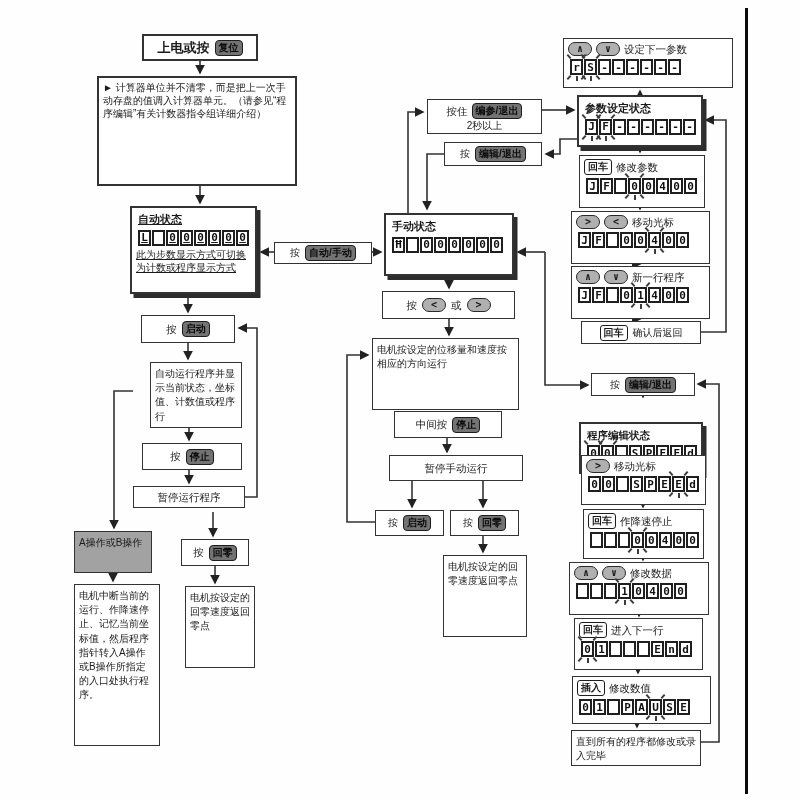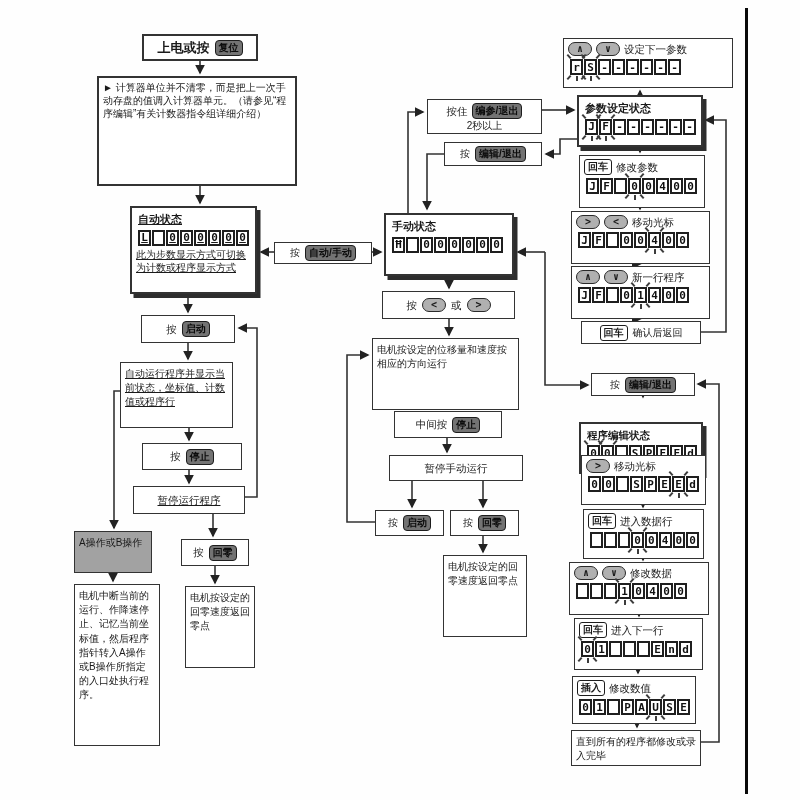--- a/index.html
+++ b/index.html
@@ -116,30 +116,30 @@
         <span class="cell">0</span>
       </div>
     <div class="small">此为步数显示方式可切换为计数或程序显示方式</div>
   </div>
 
   <div class="node center" style="left:141px;top:315px;width:94px;height:28px;">
     <span>按</span>
     <span class="key dark">启动</span>
   </div>
 
-  <div class="node pad" style="left:120px;top:362px;width:113px;height:66px;text-decoration:underline;">
+  <div class="node pad" style="left:150px;top:362px;width:92px;height:66px;">
     <span class="small">自动运行程序并显示当前状态，坐标值、计数值或程序行</span>
   </div>
 
   <div class="node center" style="left:142px;top:443px;width:100px;height:27px;">
     <span>按</span>
     <span class="key dark">停止</span>
   </div>
 
-  <div class="node center" style="left:133px;top:486px;width:112px;height:28px;text-decoration:underline;">
+  <div class="node center" style="left:133px;top:486px;width:112px;height:22px;">
     <span>暂停运行程序</span>
   </div>
 
   <div class="node pad" style="left:74px;top:584px;width:86px;height:162px;">
     <span class="small">电机中断当前的运行、作降速停止、记忆当前坐标值，然后程序指针转入A操作或B操作所指定的入口处执行程序。</span>
   </div>
 
   <div class="node gray pad" style="left:74px;top:531px;width:78px;height:42px;">
     <span class="small">A操作或B操作</span>
   </div>
@@ -341,21 +341,21 @@
         <span class="cell">P</span>
         <span class="cell">E</span>
         <span class="cell">E<i class="ray r1"></i><i class="ray r2"></i><i class="ray r3"></i><i class="ray r4"></i><i class="ray r5"></i></span>
         <span class="cell">d</span>
       </div>
   </div>
 
   <div class="node pad" style="left:583px;top:509px;width:121px;height:50px;">
     <div class="row">
       <span class="key box">回车</span>
-      <span>进入数据行</span>
+      <span>作降速停止</span>
     </div>
     <div class="disp">
         <span class="cell"></span>
         <span class="cell"></span>
         <span class="cell"></span>
         <span class="cell">0<i class="ray r1"></i><i class="ray r2"></i><i class="ray r3"></i><i class="ray r4"></i><i class="ray r5"></i></span>
         <span class="cell">0</span>
         <span class="cell">4</span>
         <span class="cell">0</span>
         <span class="cell">0</span>
@@ -390,21 +390,21 @@
         <span class="cell">1</span>
         <span class="cell"></span>
         <span class="cell"></span>
         <span class="cell"></span>
         <span class="cell">E</span>
         <span class="cell">n</span>
         <span class="cell">d</span>
       </div>
   </div>
 
-  <div class="node pad" style="left:572px;top:676px;width:124px;height:48px;">
+  <div class="node pad" style="left:572px;top:676px;width:139px;height:48px;">
     <div class="row">
       <span class="key box">插入</span>
       <span>修改数值</span>
     </div>
     <div class="disp">
         <span class="cell">0</span>
         <span class="cell">1</span>
         <span class="cell"></span>
         <span class="cell">P</span>
         <span class="cell">A</span>

